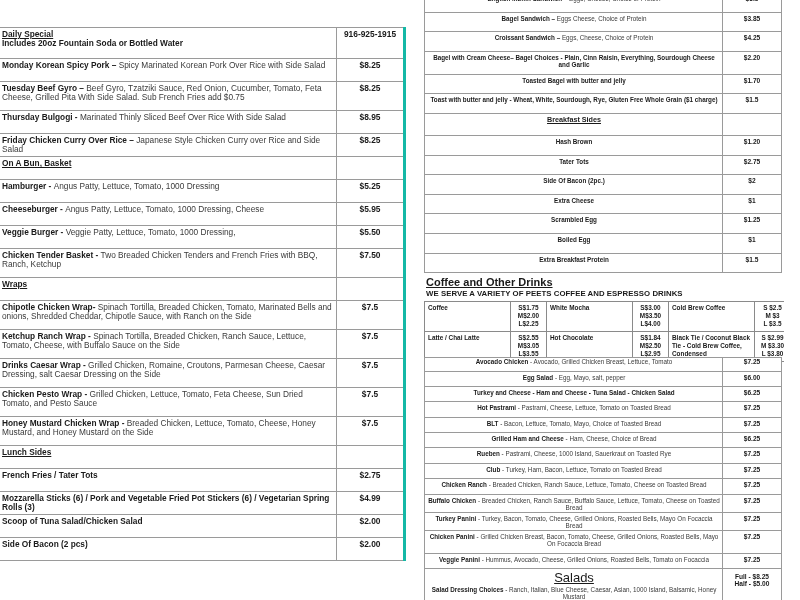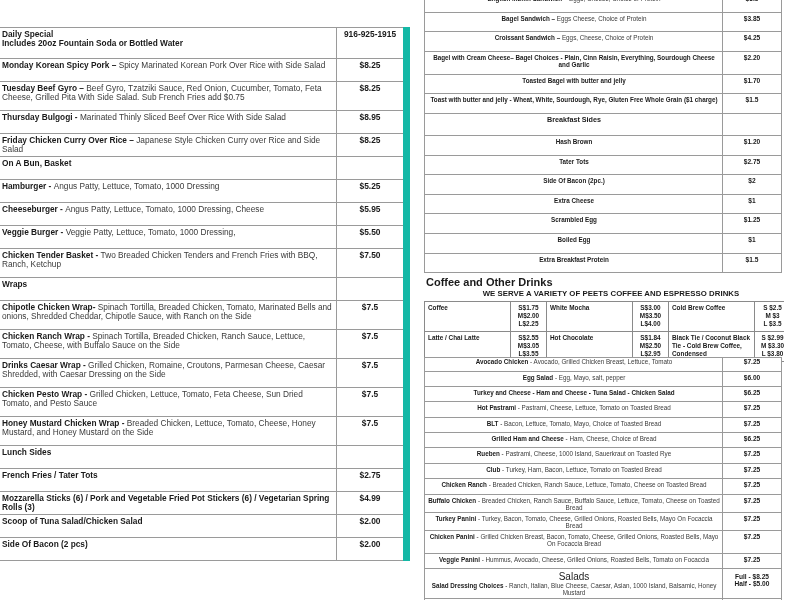--- a/index.html
+++ b/index.html
@@ -15,40 +15,40 @@
   table.menu {
     border-collapse: collapse; table-layout: fixed;
     font-family: "Liberation Sans", sans-serif;
   }
   table.menu td {
     border: 1px solid #9a9a9a; vertical-align: top;
     padding: 2px 2px 1px 2px; line-height: 1.12;
   }
   .left-page table.menu { width: 400px; margin-top: 27px; font-size: 8.3px; }
   .left-page table.menu td.name { width: 332px; border-left: none; }
-  .left-page table.menu td.price { width: 62px; text-align: center; font-weight: bold; font-size: 8.4px; border-right: 7px solid #14b8a6; }
+  .left-page table.menu td.price { width: 62px; text-align: center; font-weight: bold; font-size: 8.4px; border-right: 3px solid #14b8a6; }
   .left-page table.menu tr.row td { height: 19px; }
   .left-page table.menu tr.row.tall td { height: 25px; }
 
   .right-page table.menu { width: 353px; font-size: 6.3px; }
   .right-page table.menu td.name { width: 292px; padding-left: 3px; text-align: center; }
   .right-page table.menu td.price { width: 54px; text-align: center; font-weight: bold; font-size: 6.6px; }
   .right-page table.menu tr.row td { height: 15.6px; }
   .right-page table.menu tr.row.tall td { height: 19px; }
   .right-page table.menu tr.row.item td { height: 11.4px; padding-top: 2px; padding-bottom: 1px; }
   .right-page table.menu tr.row.item.tall td { height: 19px; }
   .right-page .top-table { margin-top: -8px; }
 
   .b { font-weight: bold; }
-  .u { font-weight: bold; }
+  .u { text-decoration: underline; font-weight: bold; }
   .desc { color: #3a3a3a; font-weight: normal; margin-top: 28px; }
 
   .coffee-head { font-size: 7.2px; margin: 3px 0 0 2px; }
   .coffee-head .u { font-size: 11px; }
-  .coffee-banner { font-size: 7.8px; font-weight: bold; margin: 1px 0 3px 14px; letter-spacing: 0.05px; text-align: center; }
+  .coffee-banner { font-size: 7.8px; font-weight: bold; margin: 1px 0 3px 2px; letter-spacing: 0.05px; }
 
   table.coffee {
     border-collapse: collapse; table-layout: fixed; width: 354px;
     font-family: "Liberation Sans", sans-serif; font-size: 6.4px; font-weight: bold;
   }
   table.coffee td { border: 1px solid #8a8a8a; vertical-align: top; padding: 2px 3px; line-height: 1.25; }
   table.coffee td.dname { width: 79px; }
   table.coffee td.dprice { width: 29px; text-align: center; }
   table.coffee tr.r1 td { height: 25px; }
   table.coffee tr.r2 td { height: 22px; overflow: hidden; }
@@ -110,25 +110,25 @@
 
     <tr class="row">
       <td class="name" style="height:14px;"><span class="u">Wraps</span></td>
       <td class="price"></td>
     </tr>
     <tr class="row tall">
       <td class="name"><span class="b">Chipotle Chicken Wrap</span><span class="b">- </span><span class="desc">Spinach Tortilla, Breaded Chicken, Tomato, Marinated Bells and onions, Shredded Cheddar, Chipotle Sauce, with Ranch on the Side</span></td>
       <td class="price">$7.5</td>
     </tr>
     <tr class="row tall">
-      <td class="name"><span class="b">Chicken Ranch Wrap</span><span class="b"> - </span><span class="desc">Spinach Tortilla, Breaded Chicken, Ranch Sauce, Lettuce, Tomato, Cheese, with Buffalo Sauce on the Side</span></td>
-      <td class="price">$7.5</td>
-    </tr>
-    <tr class="row tall">
-      <td class="name"><span class="b">Drinks Caesar Wrap</span><span class="b"> - </span><span class="desc">Grilled Chicken,  Romaine, Croutons, Parmesan Cheese, Caesar Shredded, with Caesar Dressing on the Side</span></td>
+      <td class="name"><span class="b">Ketchup Ranch Wrap</span><span class="b"> - </span><span class="desc">Spinach Tortilla, Breaded Chicken, Ranch Sauce, Lettuce, Tomato, Cheese, with Buffalo Sauce on the Side</span></td>
+      <td class="price">$7.5</td>
+    </tr>
+    <tr class="row tall">
+      <td class="name"><span class="b">Drinks Caesar Wrap</span><span class="b"> - </span><span class="desc">Grilled Chicken,  Romaine, Croutons, Parmesan Cheese, Caesar Dressing, salt Caesar Dressing on the Side</span></td>
       <td class="price">$7.5</td>
     </tr>
     <tr class="row tall">
       <td class="name"><span class="b">Chicken Pesto Wrap</span><span class="b"> - </span><span class="desc">Grilled Chicken, Lettuce, Tomato,  Feta Cheese, Sun Dried Tomato, and Pesto Sauce</span></td>
       <td class="price">$7.5</td>
     </tr>
     <tr class="row tall">
       <td class="name"><span class="b">Honey Mustard Chicken Wrap</span><span class="b"> - </span><span class="desc">Breaded Chicken, Lettuce, Tomato,  Cheese, Honey Mustard, and Honey Mustard on the Side</span></td>
       <td class="price">$7.5</td>
     </tr>
@@ -331,21 +331,21 @@
       <td class="name"><span class="b">Chicken Panini</span><span> - </span><span class="desc">Grilled Chicken Breast, Bacon, Tomato, Cheese, Grilled Onions, Roasted Bells, Mayo On Focaccia Bread</span></td>
       <td class="price">$7.25</td>
     </tr>
     <tr class="row item">
       <td class="name"><span class="b">Veggie Panini</span><span> - </span><span class="desc">Hummus, Avocado, Cheese, Grilled Onions, Roasted Bells, Tomato on Focaccia</span></td>
       <td class="price">$7.25</td>
     </tr>
 
     <tr class="row item tall">
       <td class="name">
-        <span class="u" style="font-size:10px;font-weight:normal;">Salads</span><br>
+        <span class="u" style="font-size:13px;font-weight:normal;">Salads</span><br>
         <span class="b">Salad Dressing Choices</span><span> - </span><span class="desc">Ranch, Italian, Blue Cheese, Caesar, Asian, 1000 Island, Balsamic, Honey Mustard</span>
       </td>
       <td class="price" style="line-height:1.1;padding-top:4px;">
         <span>Full - $8.25</span><br>
         <span>Half - $5.00</span>
       </td>
     </tr>
     <tr class="row item">
       <td class="name"><span class="b">Cobb</span><span> - </span><span class="desc">Lettuce, Grilled Chicken, Egg, Avocado, Bacon, Feta, Tomato, Olives, Cucumber</span></td>
       <td class="price"></td>

